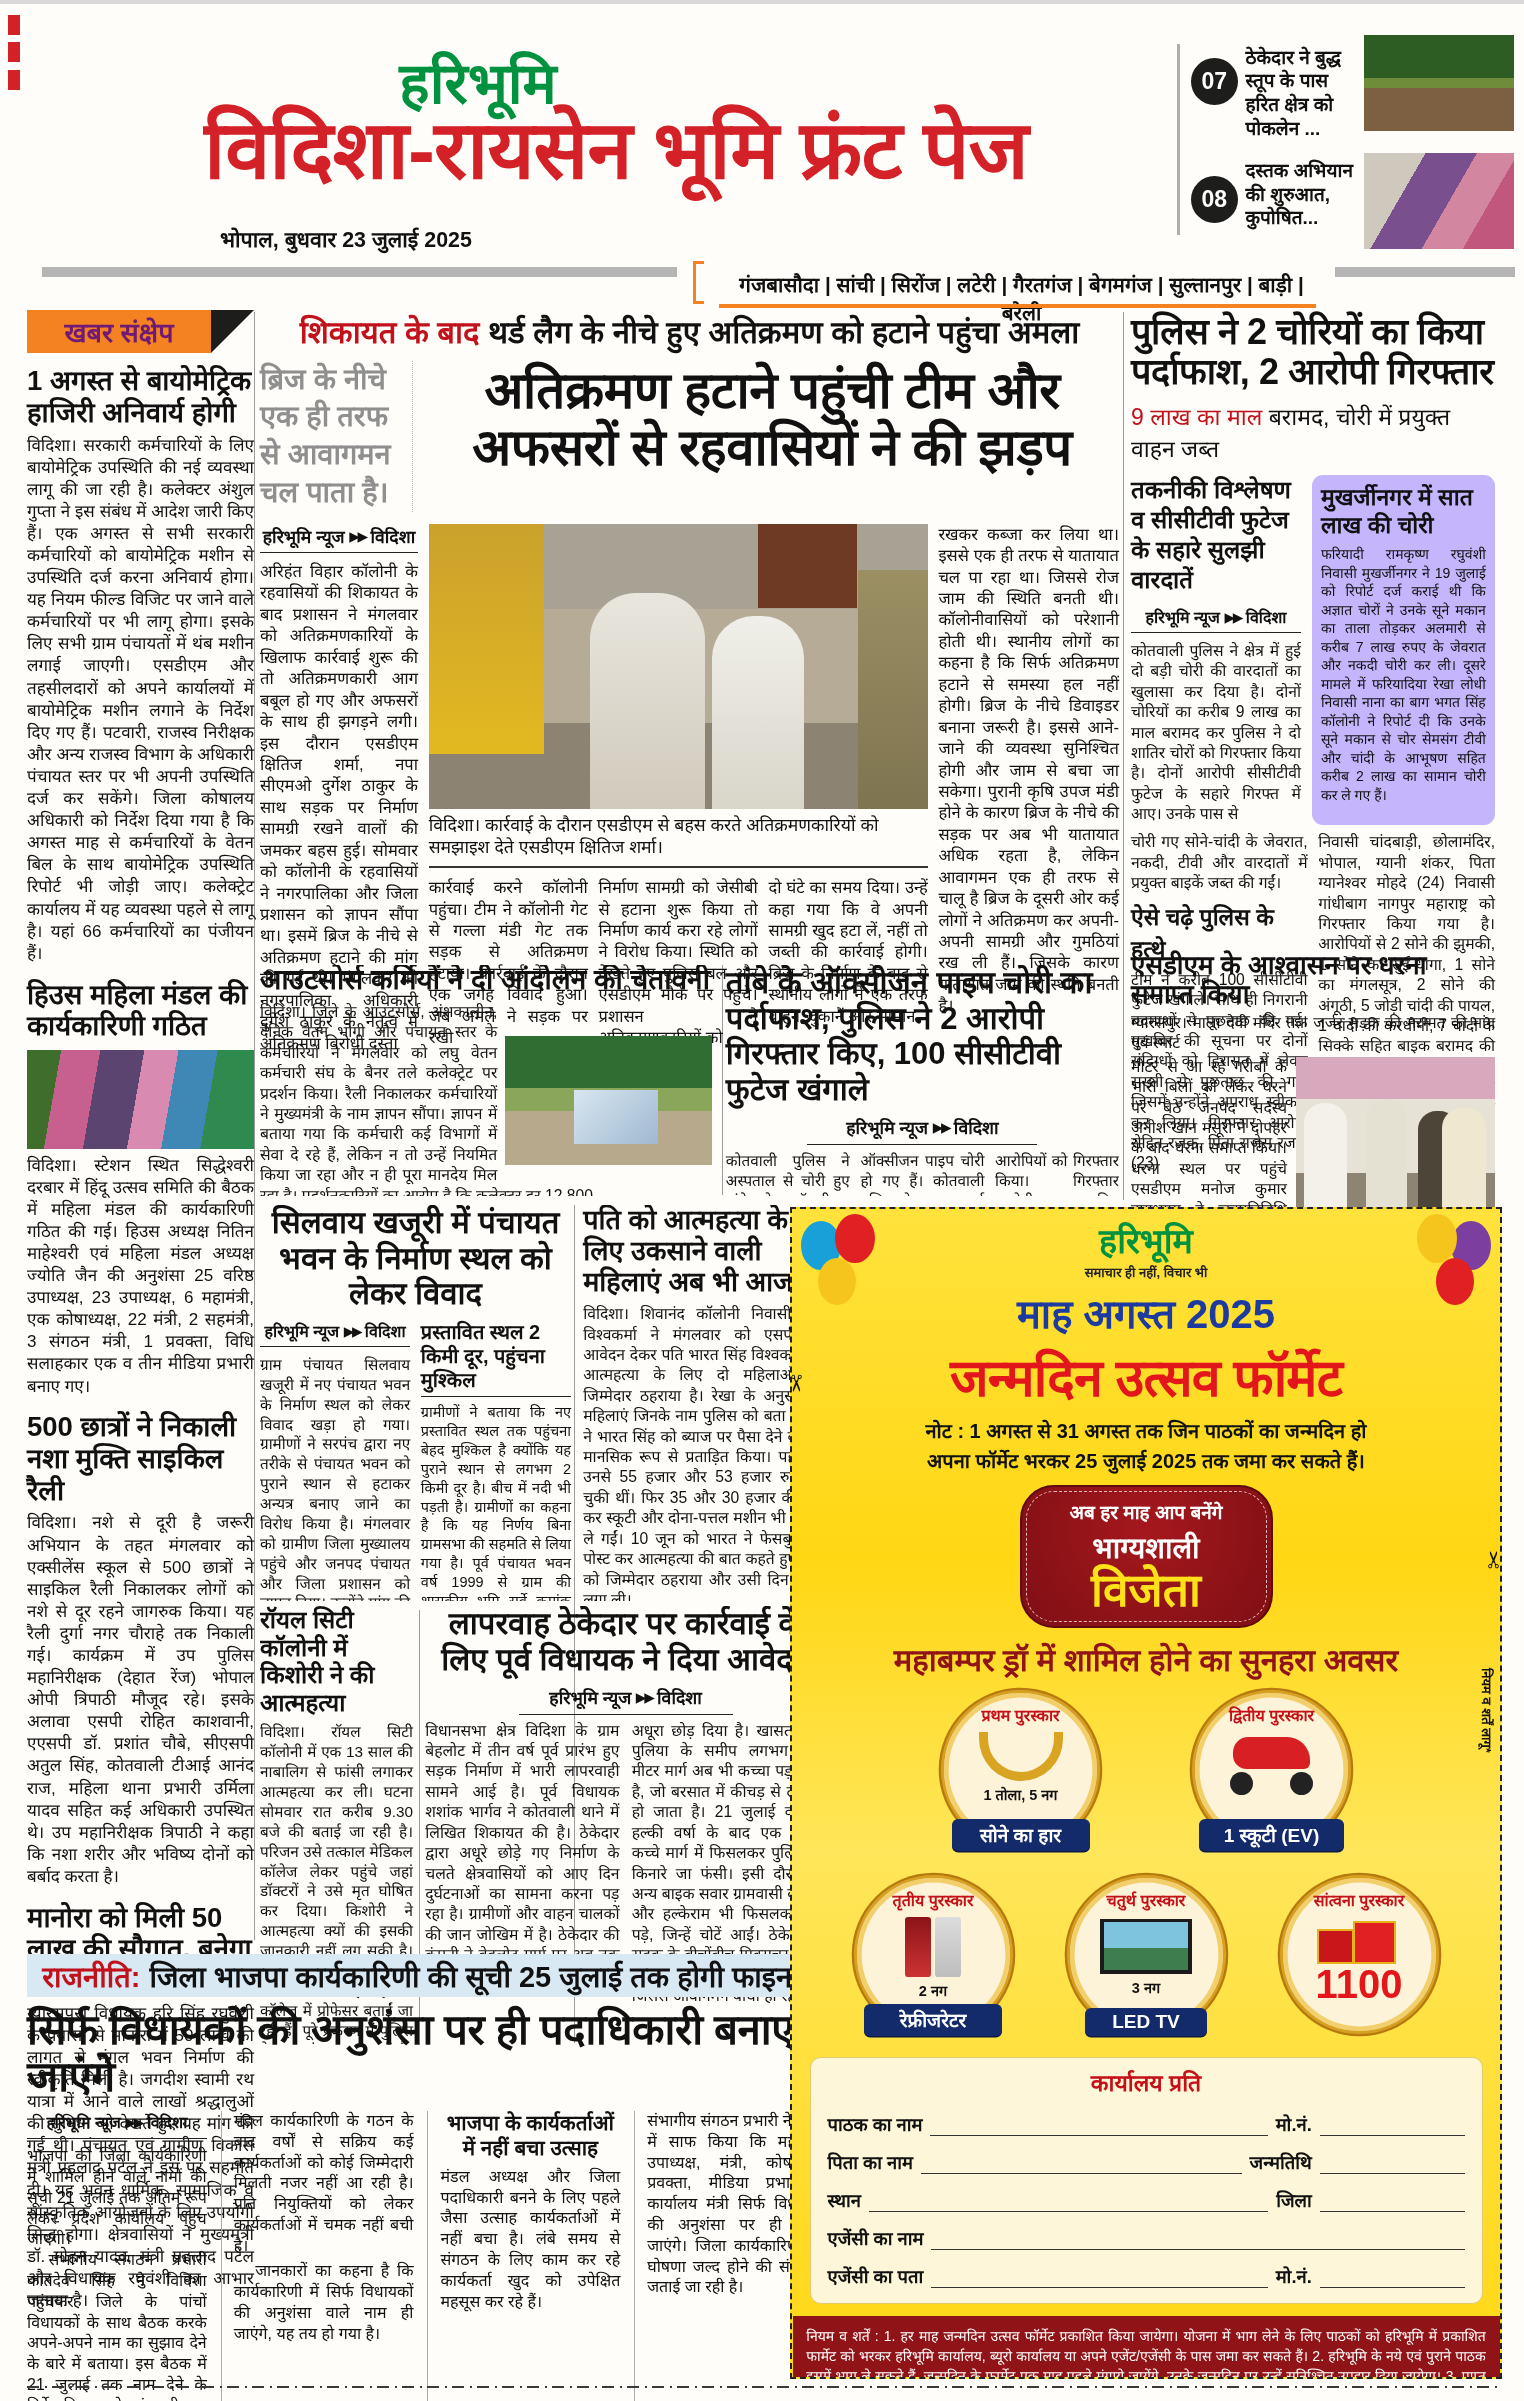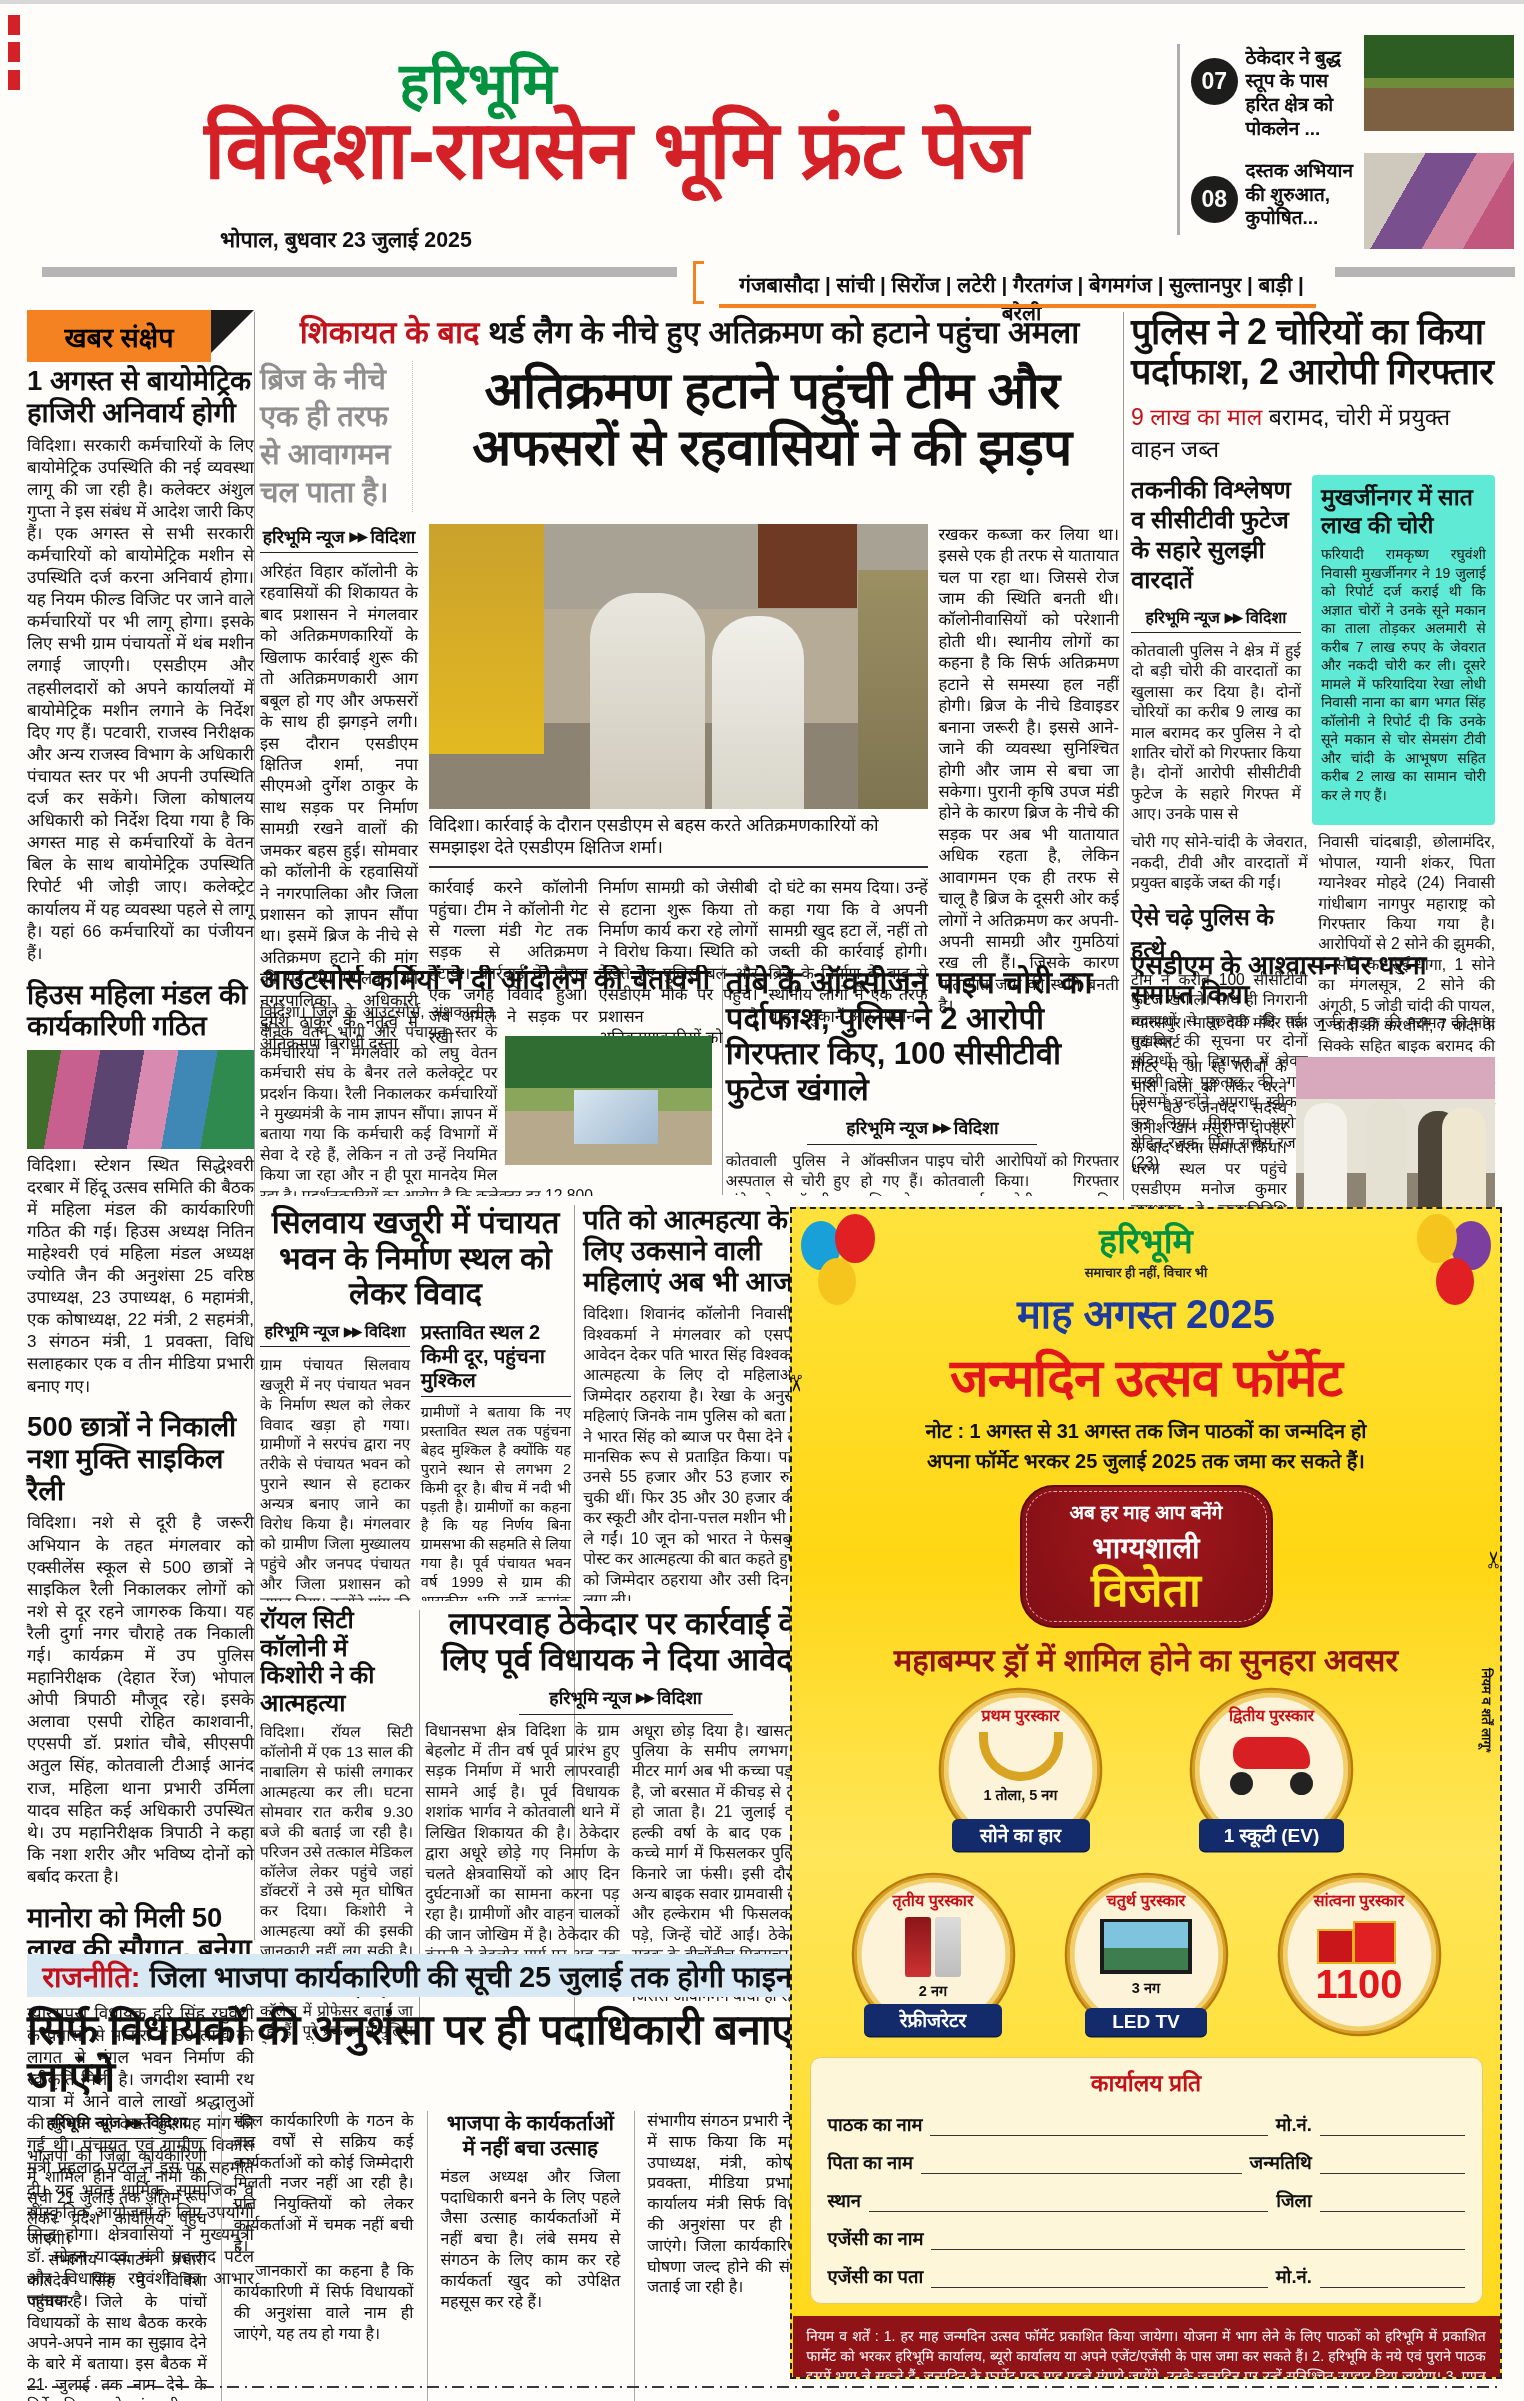--- a/index.html
+++ b/index.html
@@ -59,21 +59,21 @@
   <div class="abs" style="left:719px;top:300px;width:597px;height:3.8px;background:#f58220"></div>
 
   <div class="vr" style="left:254px;top:308px;height:1628px"></div>
   <div class="vr" style="left:1123px;top:308px;height:888px"></div>
   <div class="vr" style="left:722px;top:961px;height:230px"></div>
   <div class="vr" style="left:574px;top:1201px;height:838px"></div>
   <div class="vr" style="left:419px;top:1606px;height:435px"></div>
 
   <div class="abs" style="left:27px;top:306px;width:227px">
     <div style="position:relative;height:43px">
-      <div style="position:absolute;left:0;top:0;width:184px;height:52px;background:#f58220;color:#000000;display:flex;align-items:center;justify-content:center;font-weight:700;font-size:27px">खबर संक्षेप</div>
+      <div style="position:absolute;left:0;top:0;width:184px;height:43px;background:#f58220;color:#701a75;display:flex;align-items:center;justify-content:center;font-weight:700;font-size:27px">खबर संक्षेप</div>
       <div style="position:absolute;left:184px;top:0;width:43px;height:43px;background:#1d1d1b;clip-path:polygon(0 0,100% 0,0 100%)"></div>
     </div>
     <div class="b" style="font-size:27.5px;line-height:1.15;margin:12.2px 0 6.1px">1 अगस्त से बायोमेट्रिक हाजिरी अनिवार्य होगी</div>
     <div class="jt" style="font-size:17px">विदिशा। सरकारी कर्मचारियों के लिए बायोमेट्रिक उपस्थिति की नई व्यवस्था लागू की जा रही है। कलेक्टर अंशुल गुप्ता ने इस संबंध में आदेश जारी किए हैं। एक अगस्त से सभी सरकारी कर्मचारियों को बायोमेट्रिक मशीन से उपस्थिति दर्ज करना अनिवार्य होगा। यह नियम फील्ड विजिट पर जाने वाले कर्मचारियों पर भी लागू होगा। इसके लिए सभी ग्राम पंचायतों में थंब मशीन लगाई जाएगी। एसडीएम और तहसीलदारों को अपने कार्यालयों में बायोमेट्रिक मशीन लगाने के निर्देश दिए गए हैं। पटवारी, राजस्व निरीक्षक और अन्य राजस्व विभाग के अधिकारी पंचायत स्तर पर भी अपनी उपस्थिति दर्ज कर सकेंगे। जिला कोषालय अधिकारी को निर्देश दिया गया है कि अगस्त माह से कर्मचारियों के वेतन बिल के साथ बायोमेट्रिक उपस्थिति रिपोर्ट भी जोड़ी जाए। कलेक्ट्रेट कार्यालय में यह व्यवस्था पहले से लागू है। यहां 66 कर्मचारियों का पंजीयन हैं।</div>
     <div class="b" style="font-size:27.5px;line-height:1.15;margin:13.8px 0 7.7px">हिउस महिला मंडल की कार्यकारिणी गठित</div>
     <div class="ph" style="width:227px;height:99px;background:linear-gradient(100deg,#3f6d2c 0 14%,#c75f8f 14% 30%,#5c4470 30% 48%,#d98ab0 48% 62%,#3f87b5 62% 78%,#2e8a4f 78% 100%)"></div>
     <div class="jt" style="font-size:17px;margin-top:6.1px">विदिशा। स्टेशन स्थित सिद्धेश्वरी दरबार में हिंदू उत्सव समिति की बैठक में महिला मंडल की कार्यकारिणी गठित की गई। हिउस अध्यक्ष नितिन माहेश्वरी एवं महिला मंडल अध्यक्ष ज्योति जैन की अनुशंसा 25 वरिष्ठ उपाध्यक्ष, 23 उपाध्यक्ष, 6 महामंत्री, एक कोषाध्यक्ष, 22 मंत्री, 2 सहमंत्री, 3 संगठन मंत्री, 1 प्रवक्ता, विधि सलाहकार एक व तीन मीडिया प्रभारी बनाए गए।</div>
     <div class="b" style="font-size:27.5px;line-height:1.15;margin:13.8px 0 6.1px">500 छात्रों ने निकाली नशा मुक्ति साइकिल रैली</div>
     <div class="jt" style="font-size:17px">विदिशा। नशे से दूरी है जरूरी अभियान के तहत मंगलवार को एक्सीलेंस स्कूल से 500 छात्रों ने साइकिल रैली निकालकर लोगों को नशे से दूर रहने जागरुक किया। यह रैली दुर्गा नगर चौराहे तक निकाली गई। कार्यक्रम में उप पुलिस महानिरीक्षक (देहात रेंज) भोपाल ओपी त्रिपाठी मौजूद रहे। इसके अलावा एसपी रोहित काशवानी, एएसपी डॉ. प्रशांत चौबे, सीएसपी अतुल सिंह, कोतवाली टीआई आनंद राज, महिला थाना प्रभारी उर्मिला यादव सहित कई अधिकारी उपस्थित थे। उप महानिरीक्षक त्रिपाठी ने कहा कि नशा शरीर और भविष्य दोनों को बर्बाद करता है।</div>
     <div class="b" style="font-size:27.5px;line-height:1.15;margin:13.8px 0 6.1px">मानोरा को मिली 50 लाख की सौगात, बनेगा भव्य मंगल भवन</div>
@@ -233,21 +233,21 @@
     <div style="display:flex;gap:10.7px;margin-top:10.7px">
       <div style="flex:0 0 170px">
         <div class="b" style="font-size:24px;line-height:1.25">तकनीकी विश्लेषण व सीसीटीवी फुटेज के सहारे सुलझी वारदातें</div>
         <div class="byline" style="font-size:16px;margin-top:10.7px">
             <span>हरिभूमि न्यूज</span>
             <span class="arrows"></span>
             <span>विदिशा</span>
           </div>
         <div class="jt" style="font-size:15.7px">कोतवाली पुलिस ने क्षेत्र में हुई दो बड़ी चोरी की वारदातों का खुलासा कर दिया है। दोनों चोरियों का करीब 9 लाख का माल बरामद कर पुलिस ने दो शातिर चोरों को गिरफ्तार किया है। दोनों आरोपी सीसीटीवी फुटेज के सहारे गिरफ्त में आए। उनके पास से</div>
       </div>
-      <div style="flex:1;background:#5eead4;padding:9.2px 9.2px;border-radius:4px">
+      <div style="flex:1;background:#c4b5fd;padding:9.2px 9.2px;border-radius:11px">
         <div class="b" style="font-size:23px;line-height:1.2">मुखर्जीनगर में सात लाख की चोरी</div>
         <div class="jt" style="font-size:14px;margin-top:6.1px;line-height:1.32">फरियादी रामकृष्ण रघुवंशी निवासी मुखर्जीनगर ने 19 जुलाई को रिपोर्ट दर्ज कराई थी कि अज्ञात चोरों ने उनके सूने मकान का ताला तोड़कर अलमारी से करीब 7 लाख रुपए के जेवरात और नकदी चोरी कर ली। दूसरे मामले में फरियादिया रेखा लोधी निवासी नाना का बाग भगत सिंह कॉलोनी ने रिपोर्ट दी कि उनके सूने मकान से चोर सेमसंग टीवी और चांदी के आभूषण सहित करीब 2 लाख का सामान चोरी कर ले गए हैं।</div>
       </div>
     </div>
     <div style="display:flex;gap:10.7px;margin-top:7.7px">
       <div style="flex:1">
         <div class="jt" style="font-size:15.7px">चोरी गए सोने-चांदी के जेवरात, नकदी, टीवी और वारदातों में प्रयुक्त बाइकें जब्त की गईं।</div>
         <div class="b" style="font-size:23px;margin:6.1px 0">ऐसे चढ़े पुलिस के हत्थे</div>
         <div class="jt" style="font-size:15.7px">टीम ने करीब 100 सीसीटीवी फुटेज खंगाले। साथ ही निगरानी बदमाशों से पूछताछ की गई। मुखबिर की सूचना पर दोनों संदिग्धों को हिरासत में लेकर सख्ती से पूछताछ की गई, जिसमें उन्होंने अपराध स्वीकार कर लिया। गिरफ्तार आरोपी रोहित रजक, पिता राजेस रजक (23)</div>
       </div>

